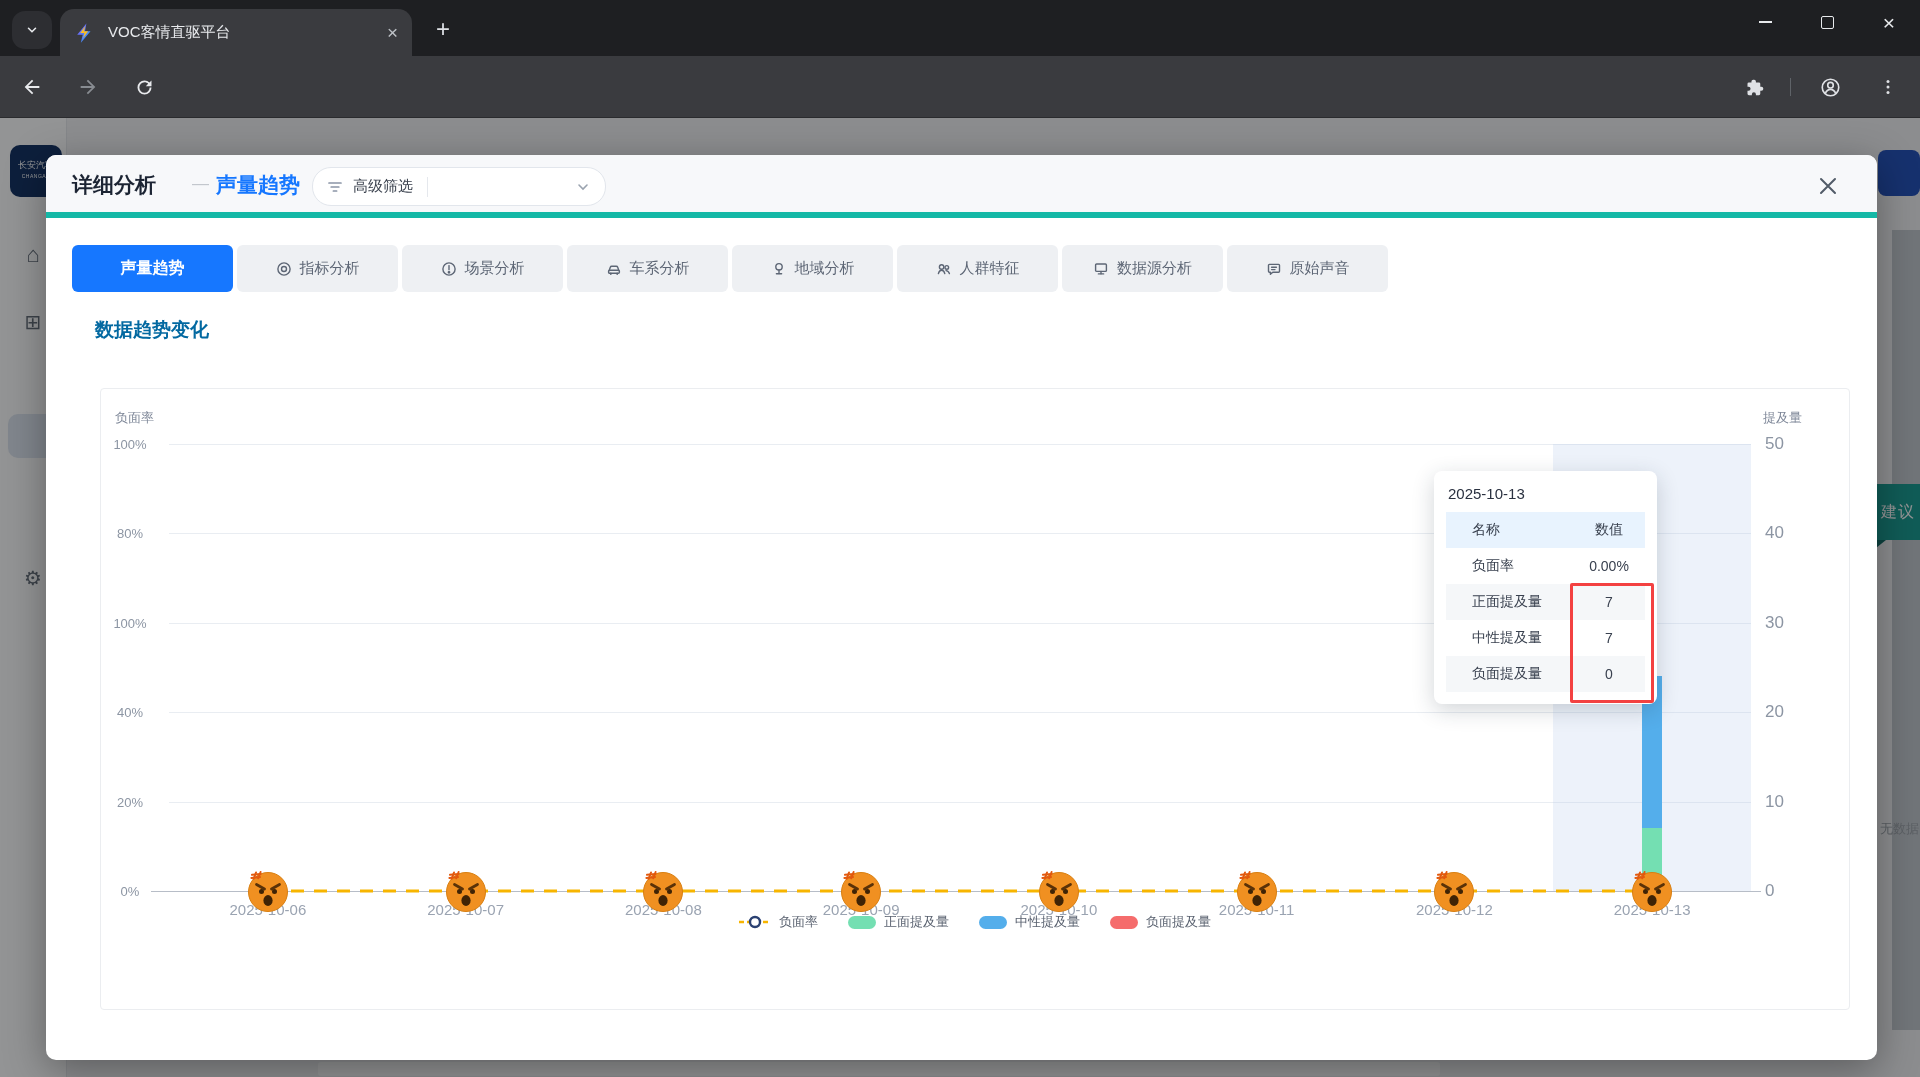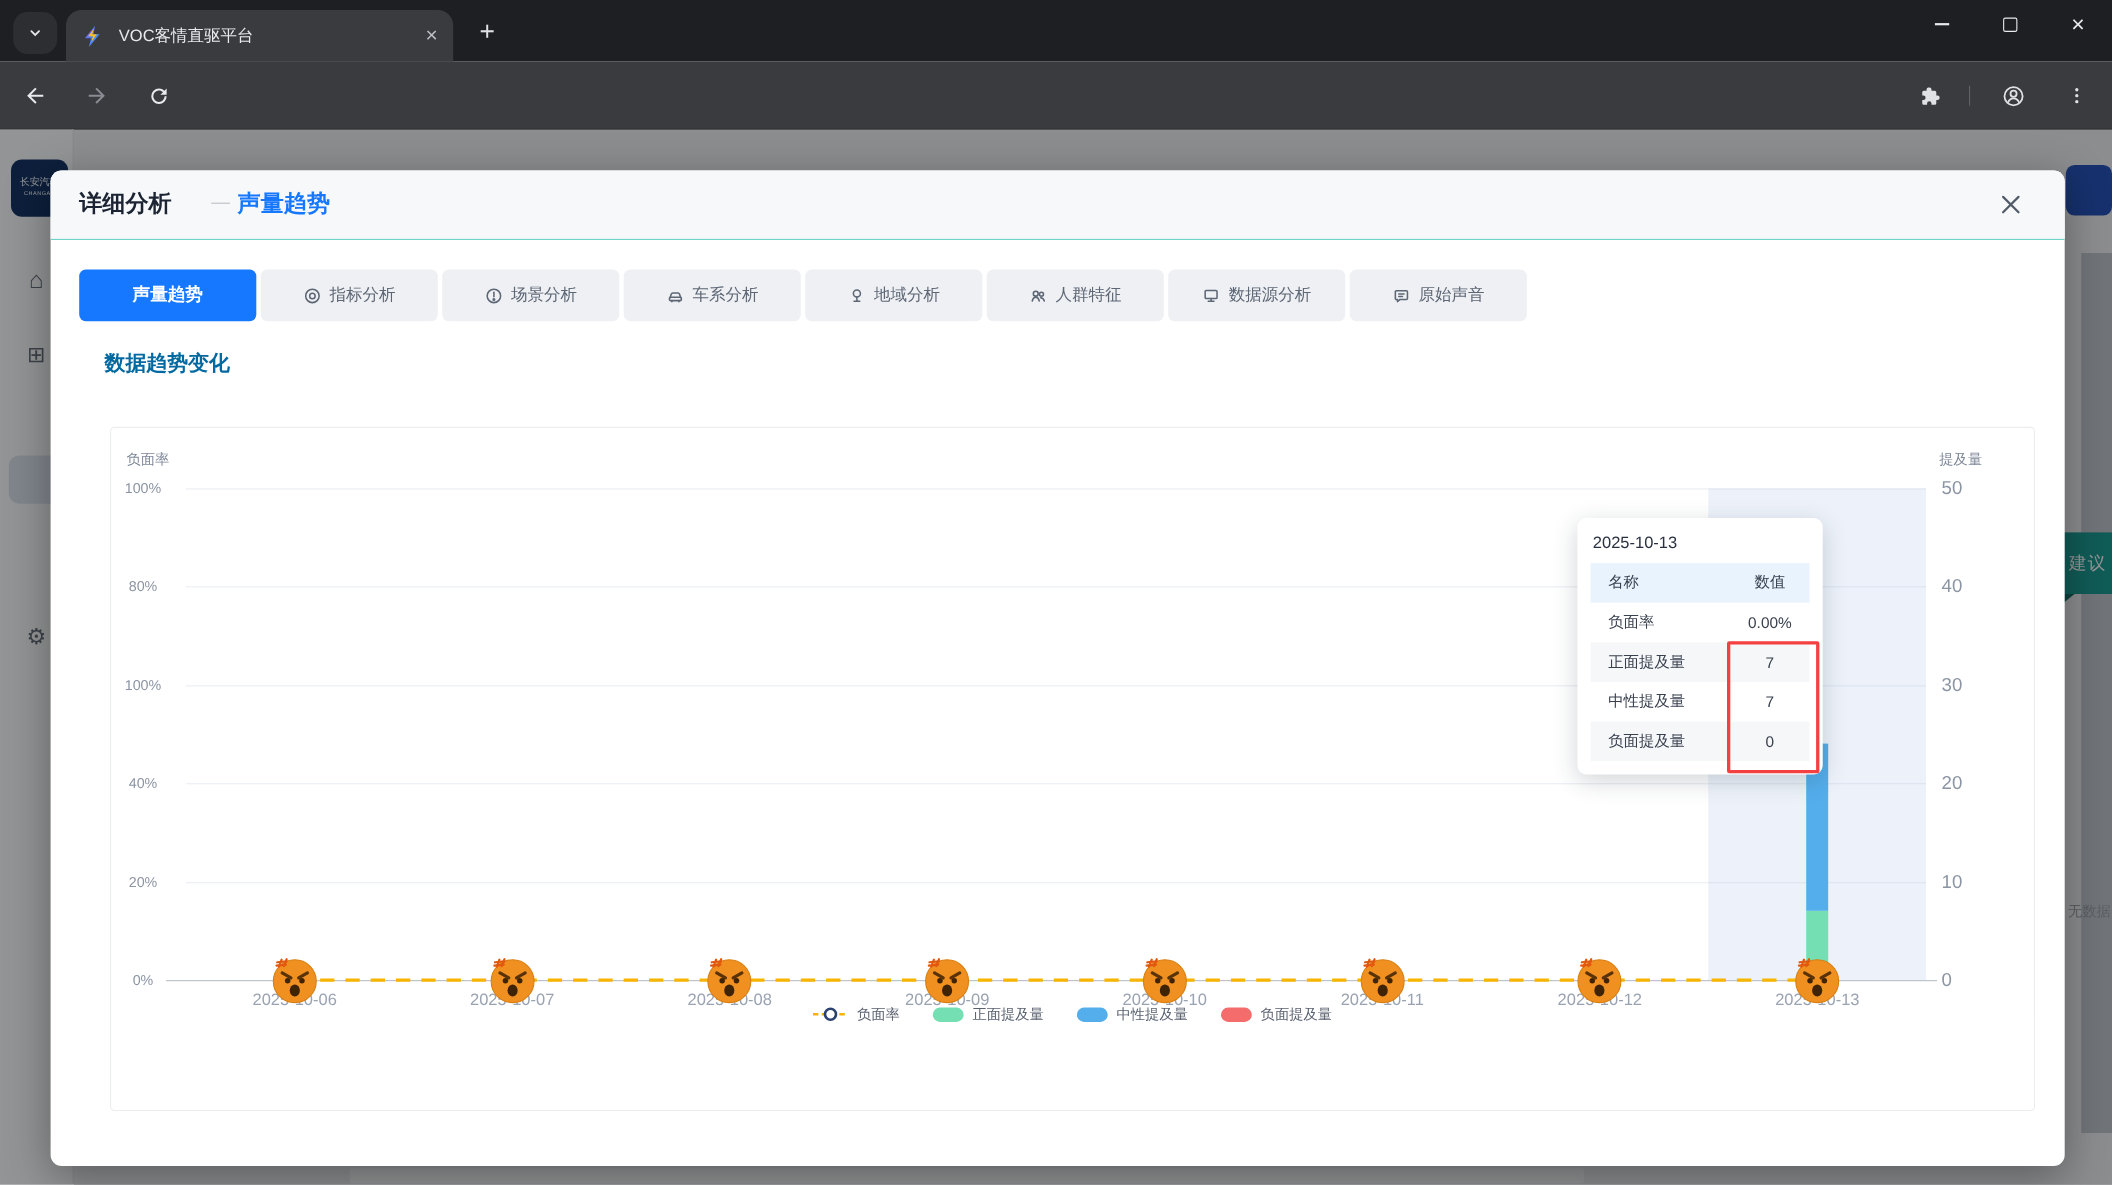--- a/index.html
+++ b/index.html
@@ -43,21 +43,21 @@
   .suggest-ribbon{position:absolute;left:1876px;top:366px;width:44px;height:56px;background:#11998e;color:#fff;
     font-size:16px;display:flex;align-items:center;justify-content:center;letter-spacing:1px;}
   .suggest-ribbon:after{content:"";position:absolute;left:0;bottom:-8px;border-left:10px solid #0b6b63;
     border-bottom:8px solid transparent;}
   .no-data{position:absolute;left:1880px;top:702px;font-size:13px;color:#9aa0a6;white-space:nowrap;}
   .page-bottom-bar{position:absolute;left:318px;top:944px;width:1122px;height:14px;background:#ffffff;border-radius:3px;}
   #overlay{position:absolute;left:0;top:118px;width:1920px;height:959px;background:rgba(15,17,20,.45);}
   
   #modal{position:absolute;left:46px;top:155px;width:1831px;height:905px;background:#fff;border-radius:10px;
     box-shadow:0 10px 40px rgba(0,0,0,.35);}
-  .m-header{position:absolute;left:0;top:0;width:100%;height:63px;background:#f7f8fa;border-bottom:1px solid #14b8a6;
+  .m-header{position:absolute;left:0;top:0;width:100%;height:63px;background:#f7f8fa;border-bottom:6px solid #14b8a6;
     border-radius:10px 10px 0 0;box-sizing:border-box;}
   .m-title{position:absolute;left:26px;top:16px;font-size:21px;font-weight:700;color:#1c2433;}
   .m-sep{position:absolute;left:146px;top:19px;font-size:17px;color:#c2c6cc;}
   .m-subtitle{position:absolute;left:170px;top:16px;font-size:21px;font-weight:700;color:#1677ff;}
   .filter-pill{position:absolute;left:266px;top:12px;width:294px;height:39px;background:#fff;border:1px solid #e2e6ec;
     border-radius:19px;box-sizing:border-box;display:flex;align-items:center;}
   .filter-pill .f-label{margin-left:10px;font-size:15px;color:#39404d;}
   .filter-pill .f-div{margin-left:14px;width:1px;height:20px;background:#e5e8ed;}
   .filter-pill .f-chev{margin-left:auto;margin-right:14px;display:flex;}
   .m-close{position:absolute;right:36px;top:18px;width:26px;height:26px;display:flex;align-items:center;justify-content:center;}
@@ -80,21 +80,21 @@
   .date-label{position:absolute;width:150px;text-align:center;font-size:15px;color:#9aa3b1;}
   .marker{position:absolute;width:44px;height:44px;}
   #legend{position:absolute;left:0;top:524px;width:100%;display:flex;justify-content:center;gap:30px;align-items:center;}
   .lg-item{display:flex;align-items:center;gap:8px;font-size:13px;color:#5a6270;}
   .lg-pill{width:28px;height:13px;border-radius:7px;display:inline-block;}
   
   #tooltip{position:absolute;left:1388px;top:316px;width:223px;background:#fff;border-radius:8px;
     box-shadow:0 6px 22px rgba(31,45,61,.2);padding:12px;box-sizing:border-box;z-index:5;}
   .tt-title{font-size:15px;color:#2a3140;margin:2px 0 10px 2px;}
   .tt-row{display:flex;align-items:center;height:36px;font-size:14px;color:#39414f;}
-  .tt-row .n{flex:1;padding-left:16px;}
+  .tt-row .n{flex:1;padding-left:26px;}
   .tt-row .v{width:72px;text-align:center;}
   .tt-head{background:#e8f3fe;}
   .tt-red-box{position:absolute;left:136px;top:112px;width:78px;height:114px;border:3px solid #f34141;border-radius:2px;pointer-events:none;}
   svg{display:block;}
 </style>
 </head>
 <body>
 
 <div id="screen">
 
@@ -217,20 +217,36 @@
     <div class="page-bottom-bar"></div>
   </div>
 
   <div id="overlay"></div>
 
   <div id="modal">
     <div class="m-header">
       <span class="m-title">详细分析</span>
       <span class="m-sep">—</span>
       <span class="m-subtitle">声量趋势</span>
+      <div class="filter-pill">
+        <span style="margin-left:14px">
+          <svg width="16" height="16" viewBox="0 0 16 16" fill="none" stroke="#8a94a6" stroke-width="1.7" stroke-linecap="round">
+            <line x1="2" y1="4" x2="14" y2="4"></line>
+              <line x1="4.2" y1="8" x2="11.8" y2="8"></line>
+              <line x1="6.4" y1="12" x2="9.6" y2="12"></line>
+          </svg>
+        </span>
+        <span class="f-label">高级筛选</span>
+        <span class="f-div"></span>
+        <span class="f-chev">
+          <svg width="16" height="16" viewBox="0 0 16 16">
+              <path d="M4 6l4 4 4-4" fill="none" stroke="#9aa3af" stroke-width="1.6" stroke-linecap="round"></path>
+            </svg>
+        </span>
+      </div>
       <div class="m-close">
         <svg width="22" height="22" viewBox="0 0 22 22">
             <path d="M4 4l14 14M18 4 4 18" stroke="#525c68" stroke-width="2" stroke-linecap="round"></path>
           </svg>
       </div>
     </div>
 
     <div id="tabs">
         <div class="mtab active">
           <span>声量趋势</span>

